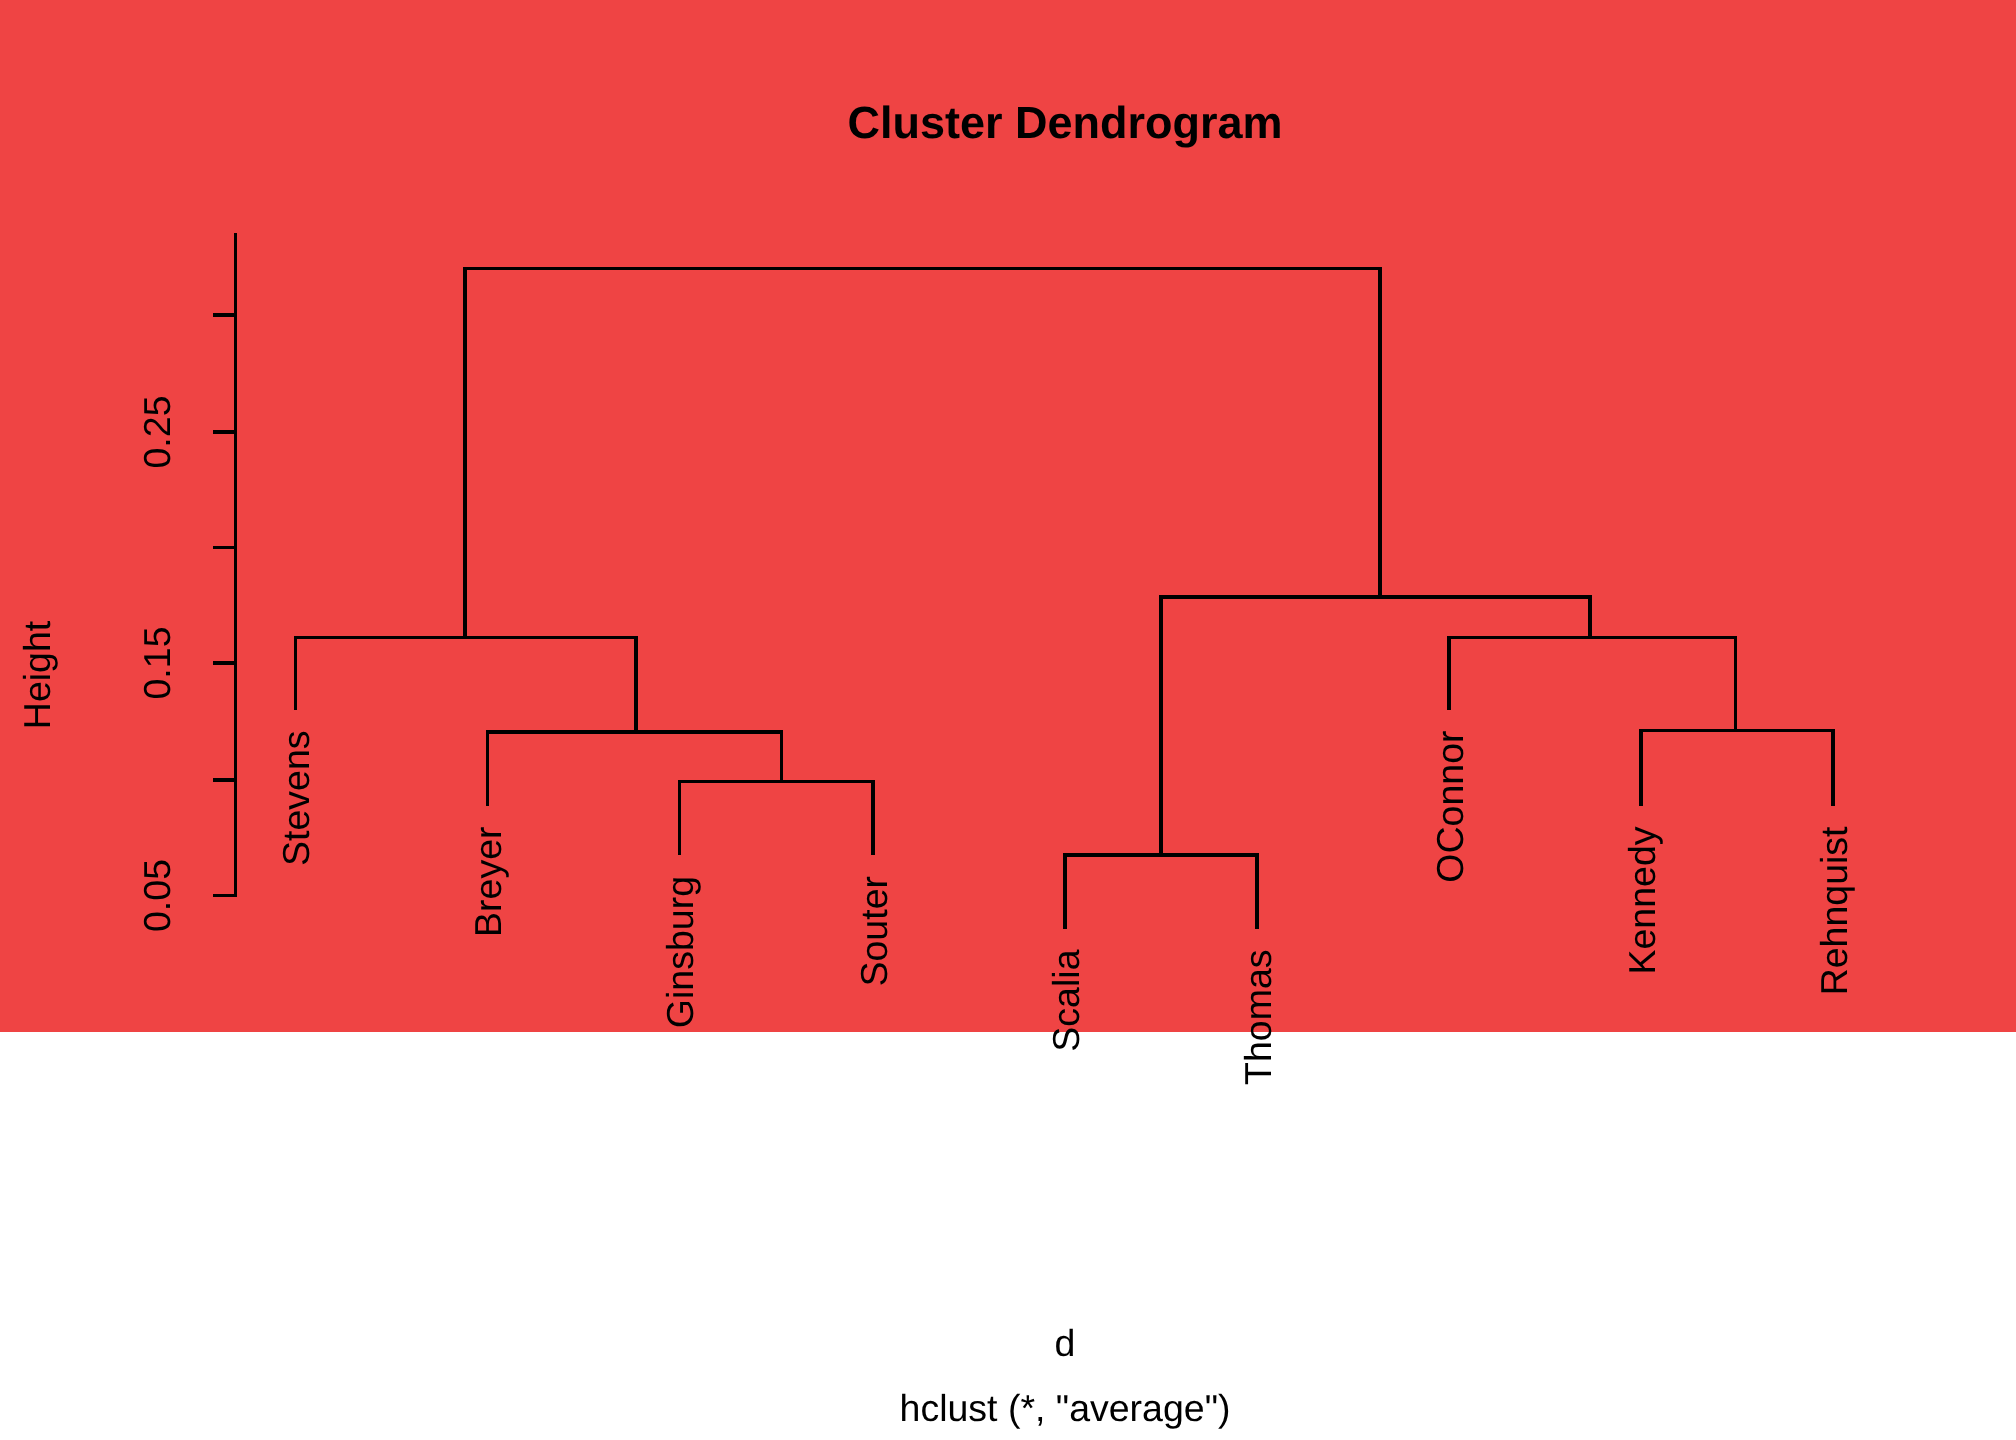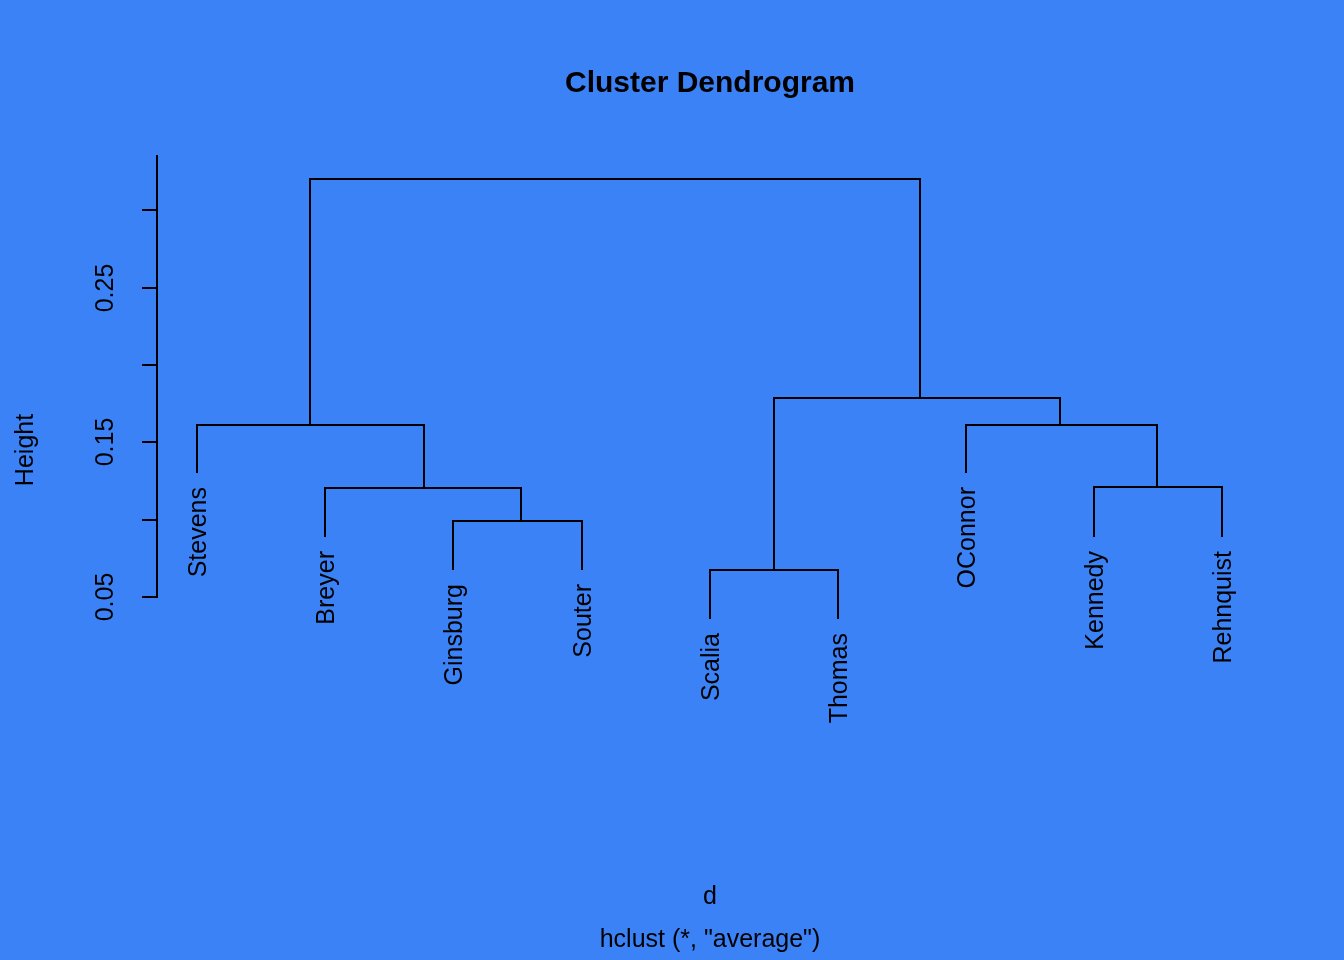--- a/index.html
+++ b/index.html
@@ -10,22 +10,22 @@
   body {
     width: 1344px;
     height: 960px;
     font-family: "Liberation Sans", sans-serif;
     color: #000000;
     overflow: hidden;
   }
   #plot-root {
     position: relative;
     width: 1344px;
-    height: 960px;
-    background: #3b82f6;
+    height: 688px;
+    background: #ef4444;
   }
   svg.plot-svg {
     position: absolute;
     left: 0;
     top: 0;
     width: 1344px;
     height: 960px;
     display: block;
   }
   .dendro-line {

